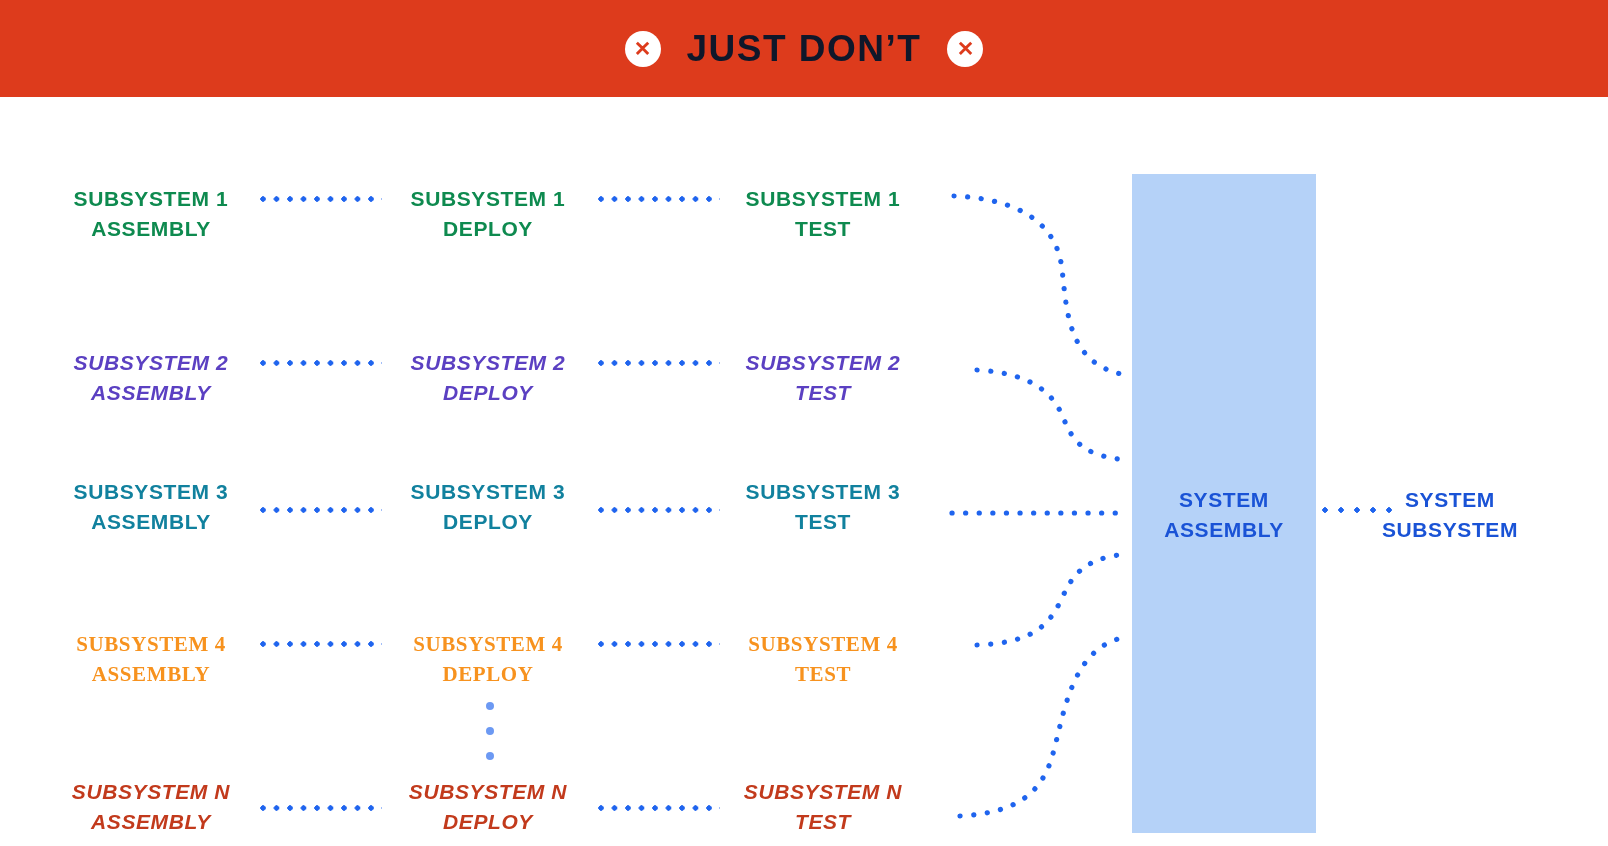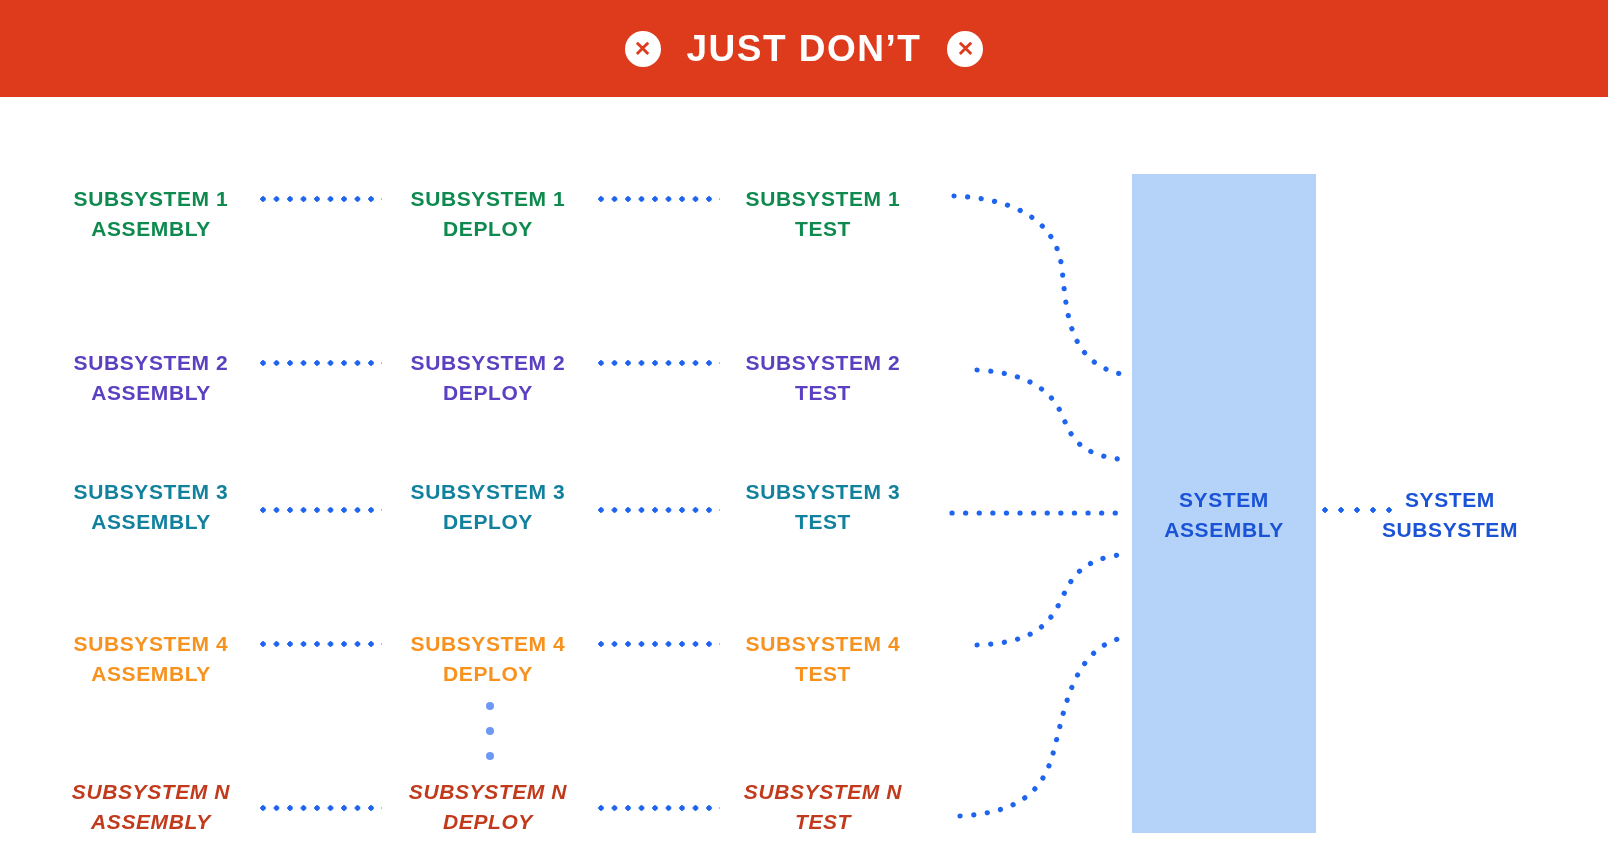--- a/index.html
+++ b/index.html
@@ -13,30 +13,30 @@
     --teal:#11819E;
     --orange:#F7921E;
     --red:#C23A1C;
   }
   *{margin:0;padding:0;box-sizing:border-box;}
   html,body{width:1608px;height:846px;background:#ffffff;overflow:hidden;
     font-family:"Liberation Sans", sans-serif;}
   
   .banner{width:1608px;height:97px;background:var(--banner);
     display:flex;align-items:center;justify-content:center;gap:26px;}
-  .banner-title{color:#ffffff;font-size:37px;font-weight:800;letter-spacing:1.5px;}
+  .banner-title{color:#0f172a;font-size:37px;font-weight:800;letter-spacing:1.5px;}
   .x-circle{width:36px;height:36px;border-radius:50%;background:#ffffff;
     display:flex;align-items:center;justify-content:center;
     color:var(--banner);font-size:21px;font-weight:900;line-height:1;}
   
   .diagram{position:relative;width:1608px;height:542px;background:#ffffff;}
   .label{position:absolute;width:190px;text-align:center;font-weight:700;
     font-size:21px;line-height:30px;letter-spacing:.6px;}
-  .c-green{color:var(--green);} .c-purple{color:var(--purple);}
-  .c-teal{color:var(--teal);}  .c-orange{color:var(--orange);}
+  .c-green{color:var(--green);} .c-purple{color:var(--purple);font-style:italic;}
+  .c-teal{color:var(--teal);}  .c-orange{color:var(--orange);font-family:Liberation Serif, serif;}
   .c-red{color:var(--red);}    .c-blue{color:var(--blue);}
   
   .col1{left:56px;} .col2{left:393px;} .col3{left:728px;}
   
   .r1{top:87px;} .r2{top:251px;} .r3{top:380px;} .r4{top:532px;} .r5{top:680px;font-style:italic;}
   
   .dotline{position:absolute;height:6px;width:122px;
     background-image:radial-gradient(circle at 3px 3px, var(--dot) 2.5px, transparent 2.9px);
     background-size:13.5px 6px;background-repeat:repeat-x;}
   .g1{left:260px;} .g2{left:598px;}

